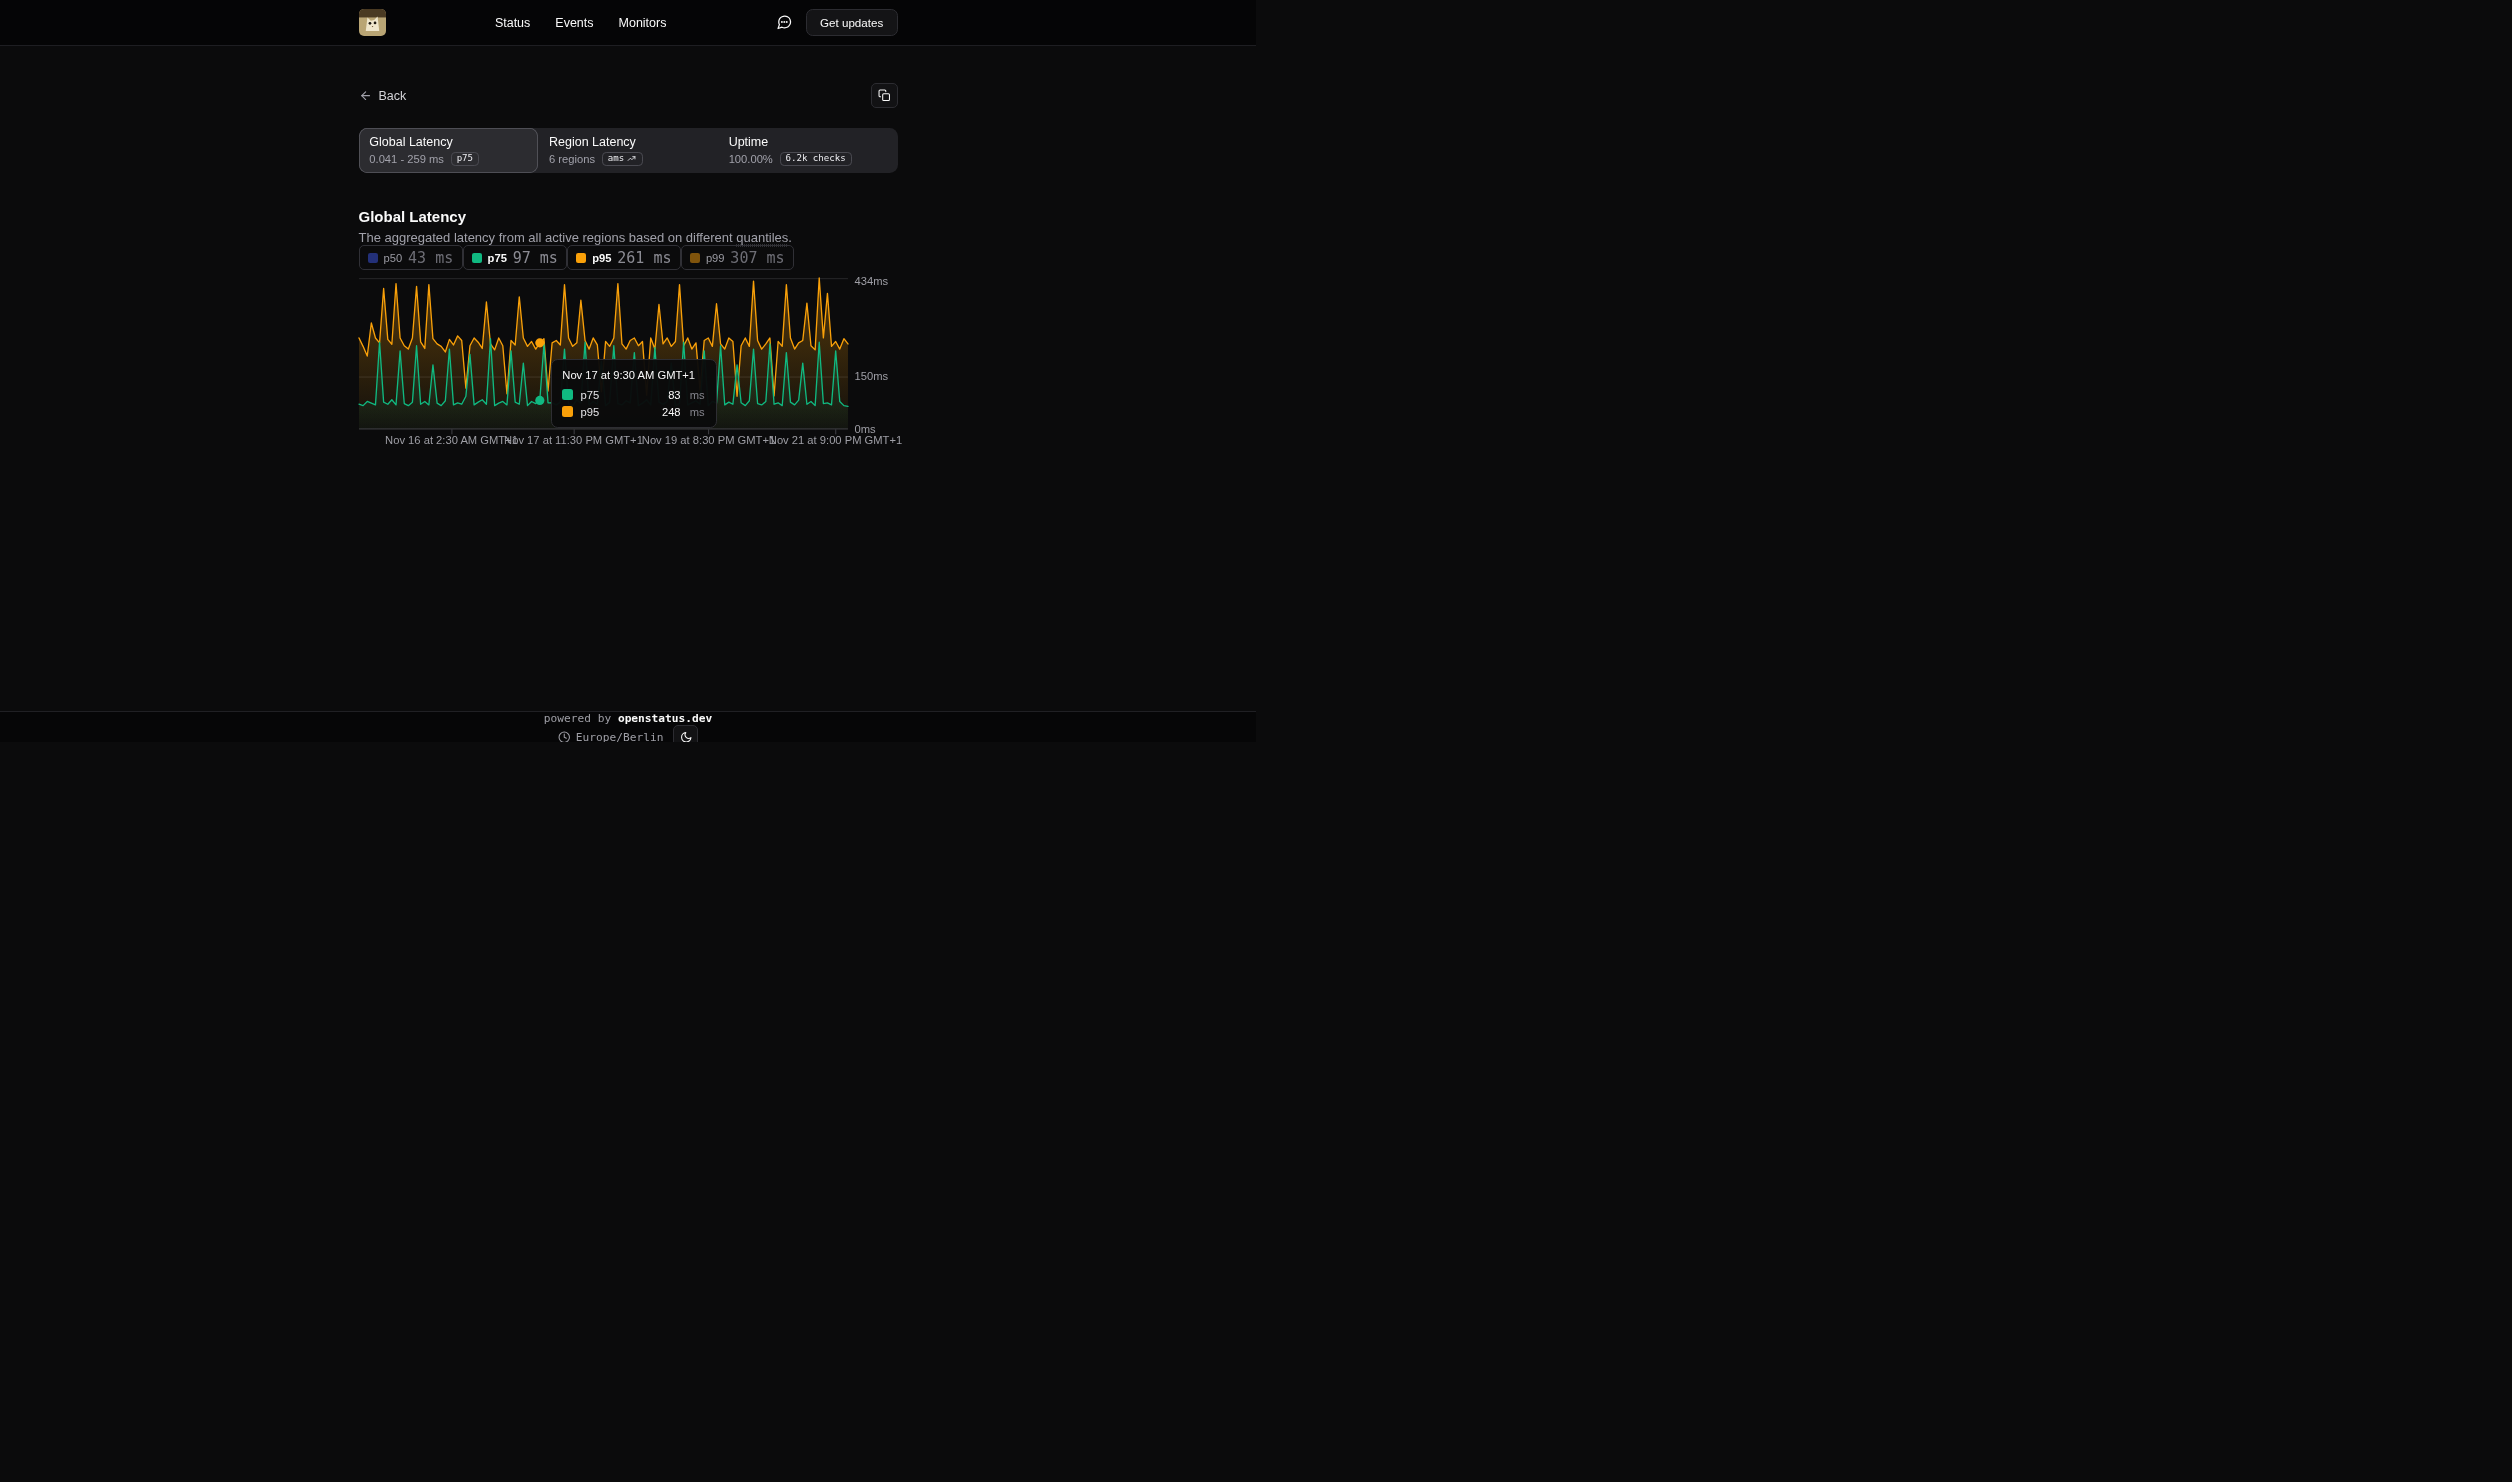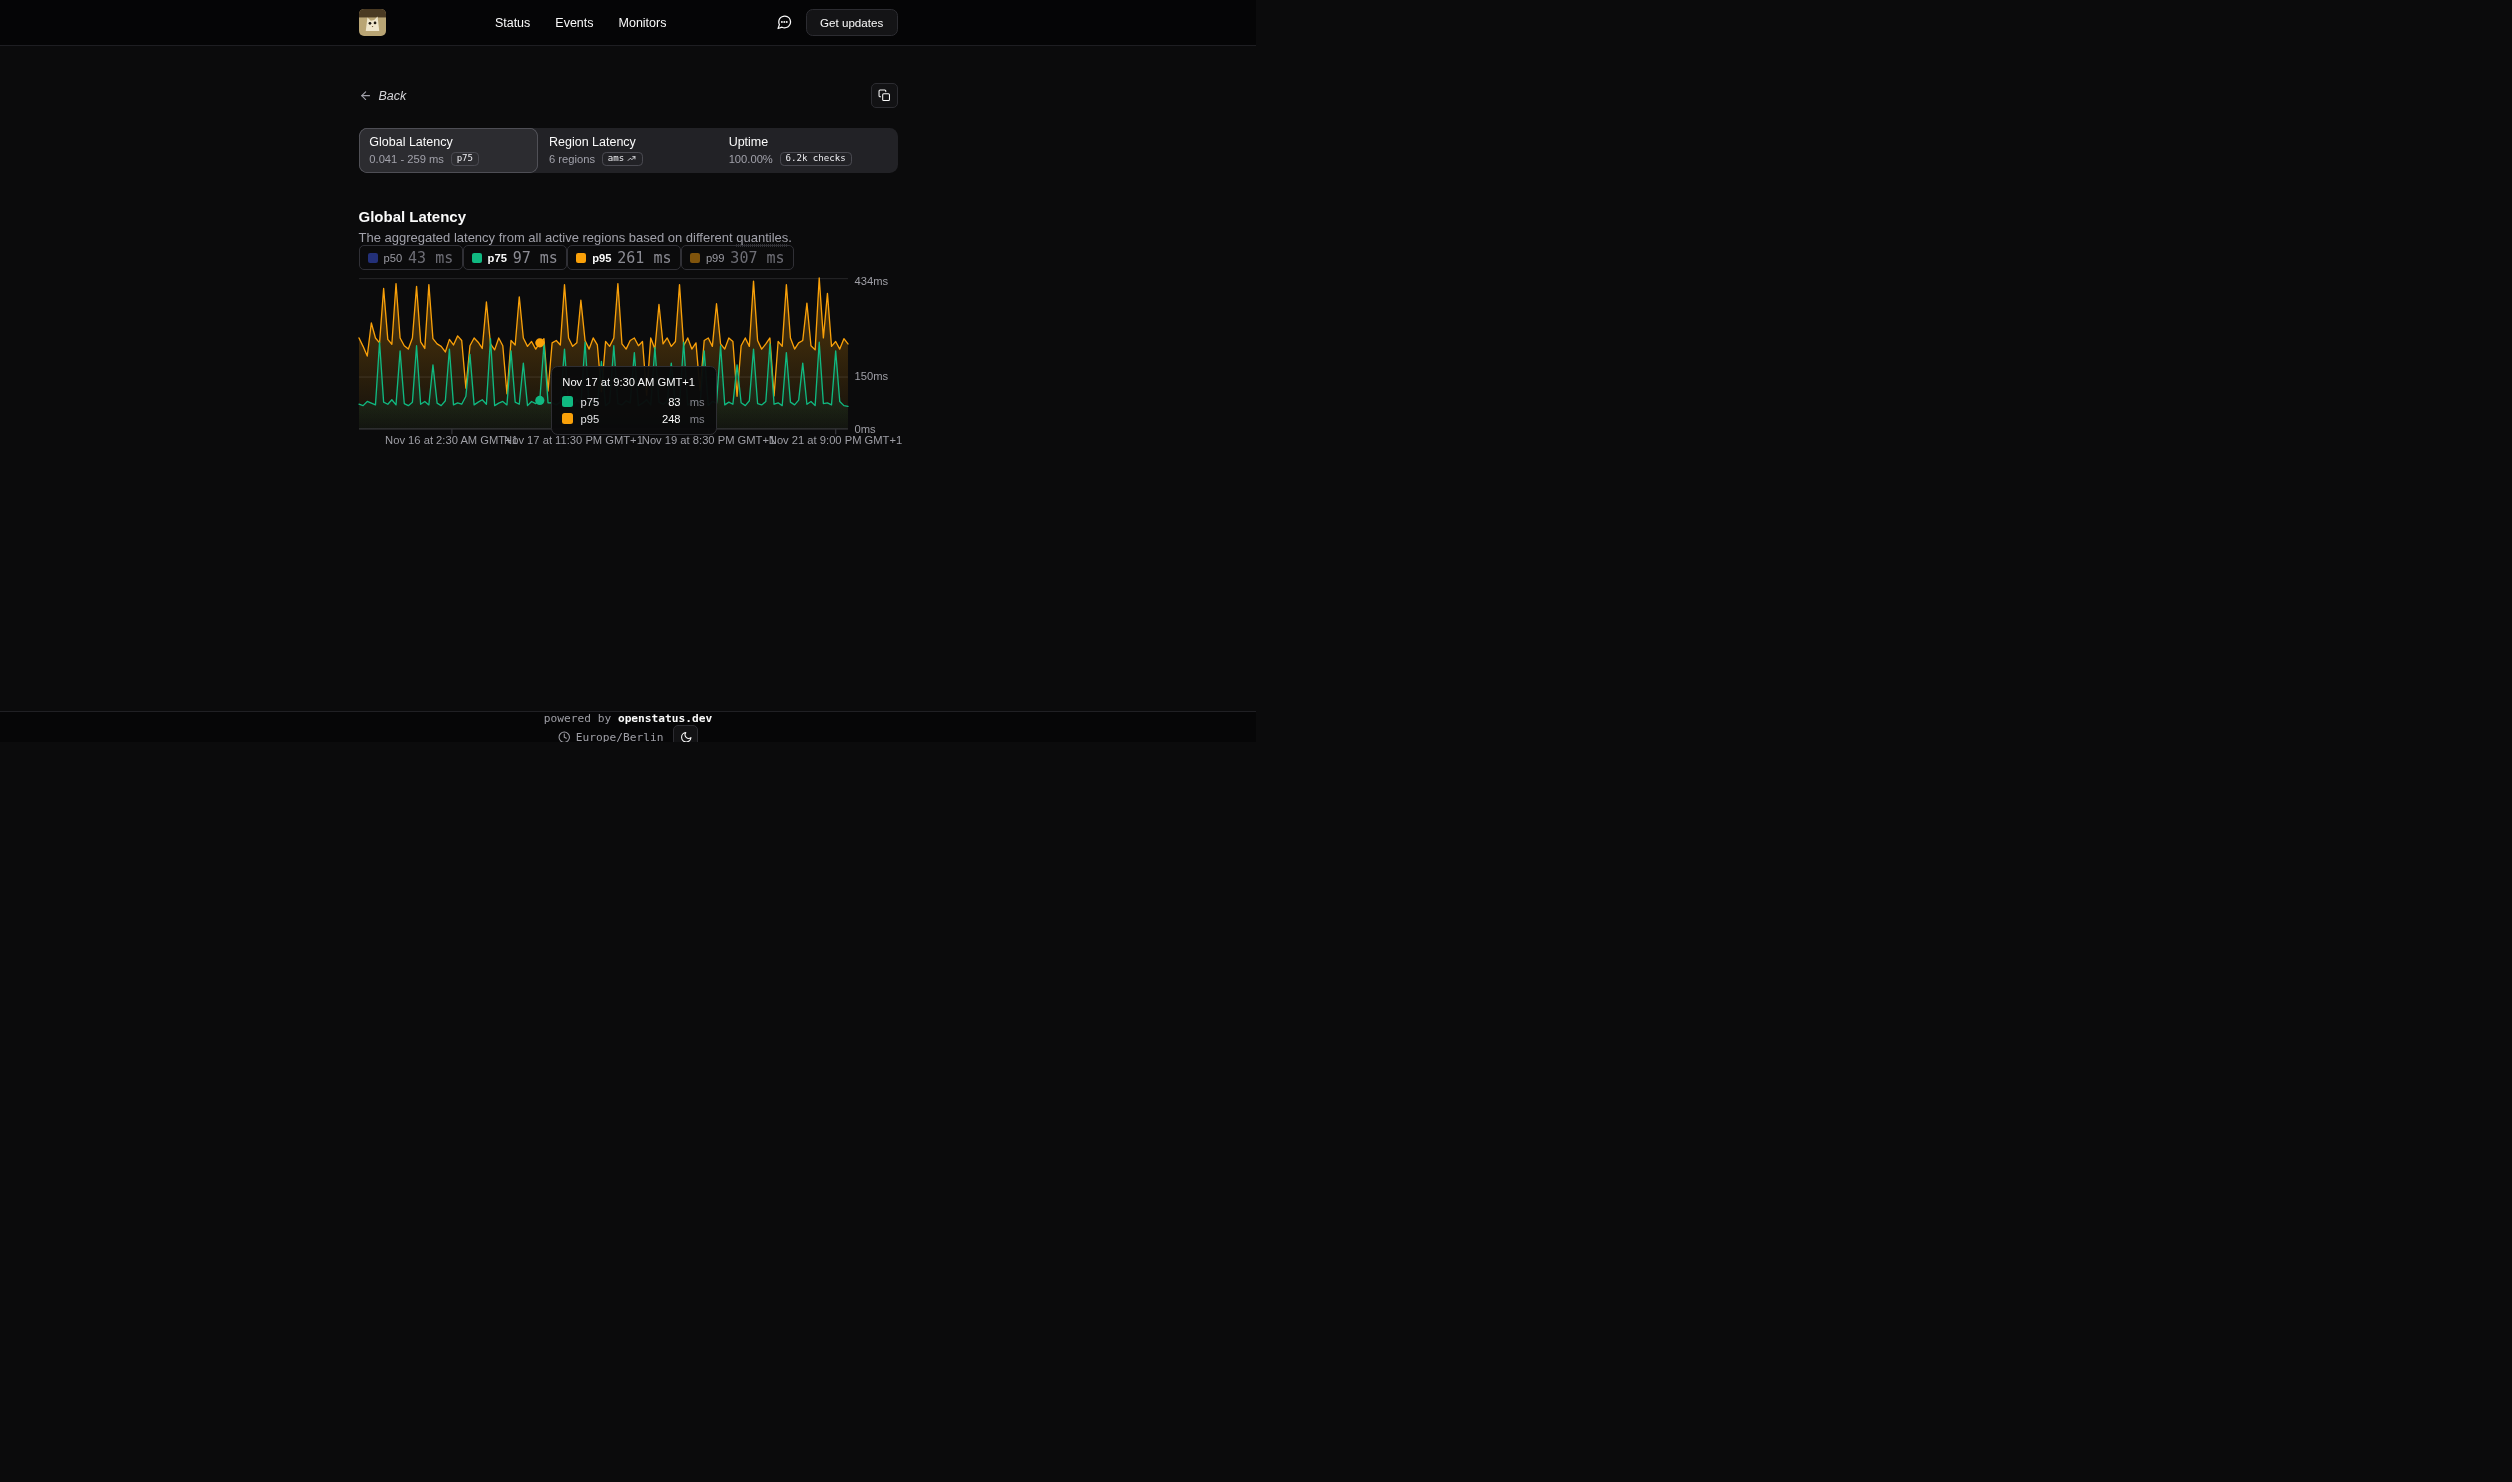--- a/index.html
+++ b/index.html
@@ -28,21 +28,21 @@
     border-radius:6.7px; cursor:pointer;
   }
 
   
   .main { flex:1 1 auto; }
   .page-head { padding-top:25px; }
   .page-title { font-size:16.6px; font-weight:700; letter-spacing:0.1px; }
   .page-sub { font-size:13px; color:#a1a1aa; margin-top:3.3px; }
 
   .toolbar { margin-top:37px; display:flex; align-items:center; justify-content:space-between; }
-  .back-link { display:flex; align-items:center; gap:6.7px; color:#d4d4d8; font-size:12.5px; text-decoration:none; cursor:pointer;font-style:italic; }
+  .back-link { display:flex; align-items:center; gap:6.7px; color:#d4d4d8; font-size:12.5px; text-decoration:none; cursor:pointer; }
   .sq-btn {
     width:27px; height:25px; border-radius:5px; border:0.8px solid #2c2c31; background:#121214;
     display:flex; align-items:center; justify-content:center; cursor:pointer; color:#fafafa;
   }
 
   
   .tabs { margin-top:20px; background:#222226; border-radius:8.3px; display:flex; height:45px; }
   .tab { flex:1 1 0; padding:6.7px 10.8px; display:flex; flex-direction:column; justify-content:center; gap:2.5px; border-radius:8.3px; cursor:pointer; }
   .tab.selected { background:#2c2c30; box-shadow:inset 0 0 0 0.8px #5a5a61; }
   .tab-title { font-size:12.5px; font-weight:500; color:#fafafa; }
@@ -244,21 +244,21 @@
 
       <span class="ylabel" id="yl-0" style="top: -3.3px;">434ms</span>
       <span class="ylabel" id="yl-1" style="top: 92px;">150ms</span>
       <span class="ylabel" id="yl-2" style="top: 145px;">0ms</span>
 
       <span class="xlabel" id="xl-0" style="left: 93px;">Nov 16 at 2:30 AM GMT+1</span>
       <span class="xlabel" id="xl-1" style="left: 215px;">Nov 17 at 11:30 PM GMT+1</span>
       <span class="xlabel" id="xl-2" style="left: 350px;">Nov 19 at 8:30 PM GMT+1</span>
       <span class="xlabel" id="xl-3" style="left: 477px;">Nov 21 at 9:00 PM GMT+1</span>
 
-      <div class="tooltip" id="tooltip" style="left: 192px; top: 88px;">
+      <div class="tooltip" id="tooltip" style="left: 192px; top: 81px;">
         <div class="tooltip-title">Nov 17 at 9:30 AM GMT+1</div>
         <div class="tooltip-row">
           <span class="swatch" style="background: rgb(16, 185, 129);"></span>
           <span class="tt-label">p75</span>
           <span class="tt-spacer"></span>
           <span class="tt-value">83</span>
           <span class="tt-unit">ms</span>
         </div>
         <div class="tooltip-row">
           <span class="swatch" style="background: rgb(249, 160, 9);"></span>

